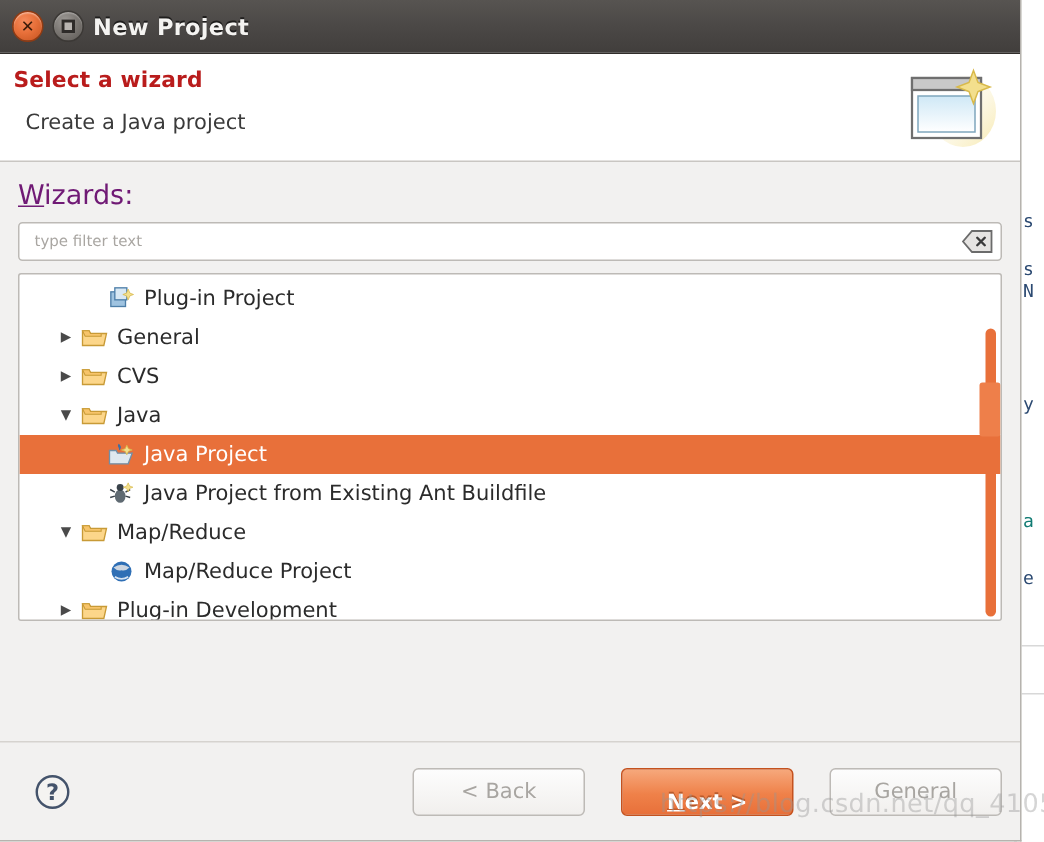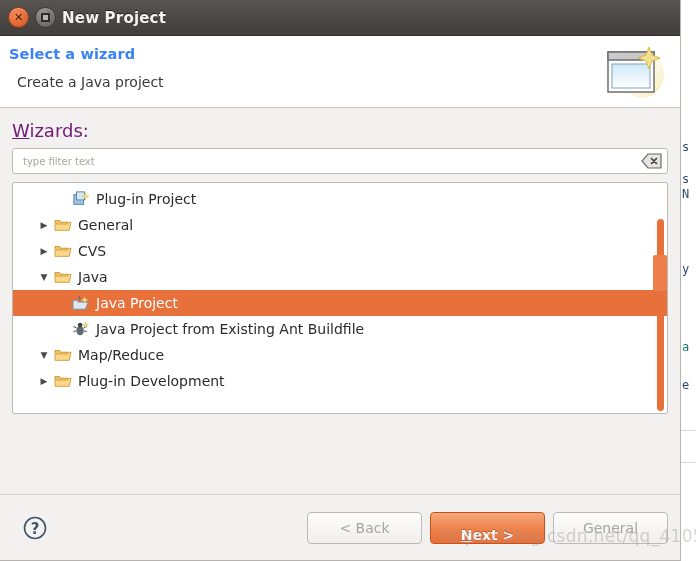--- a/index.html
+++ b/index.html
@@ -105,21 +105,21 @@
     background: #ffffff;
     height: 72px;
     border-bottom: 1px solid #c9c6c2;
     position: relative;
     flex: none;
     padding: 10px 0 0 9px;
   }
   #header-title {
     font-size: 14.5px;
     font-weight: bold;
-    color: #3b82f6;
+    color: #b91c1c;
     letter-spacing: .1px;
   }
   #header-desc {
     font-size: 14px;
     color: #3a3a3a;
     margin-top: 12px;
     margin-left: 8px;
   }
   #header-icon {
     position: absolute;
@@ -233,21 +233,21 @@
     padding: 0 12px;
   }
   #help-icon {
     width: 26px; height: 26px;
     flex: none;
     margin-left: 10px;
   }
   #btn-group {
     margin-left: auto;
     display: flex;
-    gap: 8px;
+    gap: 24px;
     border-radius: 14px;
   }
   .dlgbtn {
     width: 115px; height: 32px;
     border-radius: 4px;
     font-size: 14px;
     font-family: "DejaVu Sans", "Liberation Sans", sans-serif;
     display: flex; align-items: center; justify-content: center;
     border: 1px solid #bdbab6;
     background: linear-gradient(to bottom, #fdfdfd 0%, #f1efed 100%);
@@ -415,20 +415,32 @@
             <span class="twisty">▼</span>
             <span class="node-icon">
               <svg viewBox="0 0 20 18" width="18" height="16">
                 <path d="M1 4 L1 15 L17 15 L19 6 L7 6 L6 4 Z" fill="#fcd68a" stroke="#c89a36" stroke-width="1"></path>
                 <path d="M1 4 L6 4 L7 6 L15 6 L15 8 L3 8 Z" fill="#f7c46a" stroke="#c89a36" stroke-width=".8"></path>
               </svg>
             </span>
             <span class="label">Map/Reduce</span>
           </div>
           <div class="row">
+            <span class="indent" style="width: 18px;"></span>
+            <span class="twisty spacer"></span>
+            <span class="node-icon">
+              <svg viewBox="0 0 20 18" width="18" height="16">
+                <circle cx="10" cy="9" r="7.5" fill="#2f6fb5"></circle>
+                <path d="M4 6 Q10 2 16 6 Q13 9 10 8 Q7 9 4 6 Z" fill="#e8e8e8" opacity=".85"></path>
+                <path d="M5 13 Q10 16 15 13" stroke="#ffffff" stroke-width="1.4" fill="none" opacity=".8"></path>
+              </svg>
+            </span>
+            <span class="label">Map/Reduce Project</span>
+          </div>
+          <div class="row">
             <span class="twisty">▶</span>
             <span class="node-icon">
               <svg viewBox="0 0 20 18" width="18" height="16">
                 <path d="M1 4 L1 15 L17 15 L19 6 L7 6 L6 4 Z" fill="#fcd68a" stroke="#c89a36" stroke-width="1"></path>
                 <path d="M1 4 L6 4 L7 6 L15 6 L15 8 L3 8 Z" fill="#f7c46a" stroke="#c89a36" stroke-width=".8"></path>
               </svg>
             </span>
             <span class="label">Plug-in Development</span>
           </div>
         </div>

